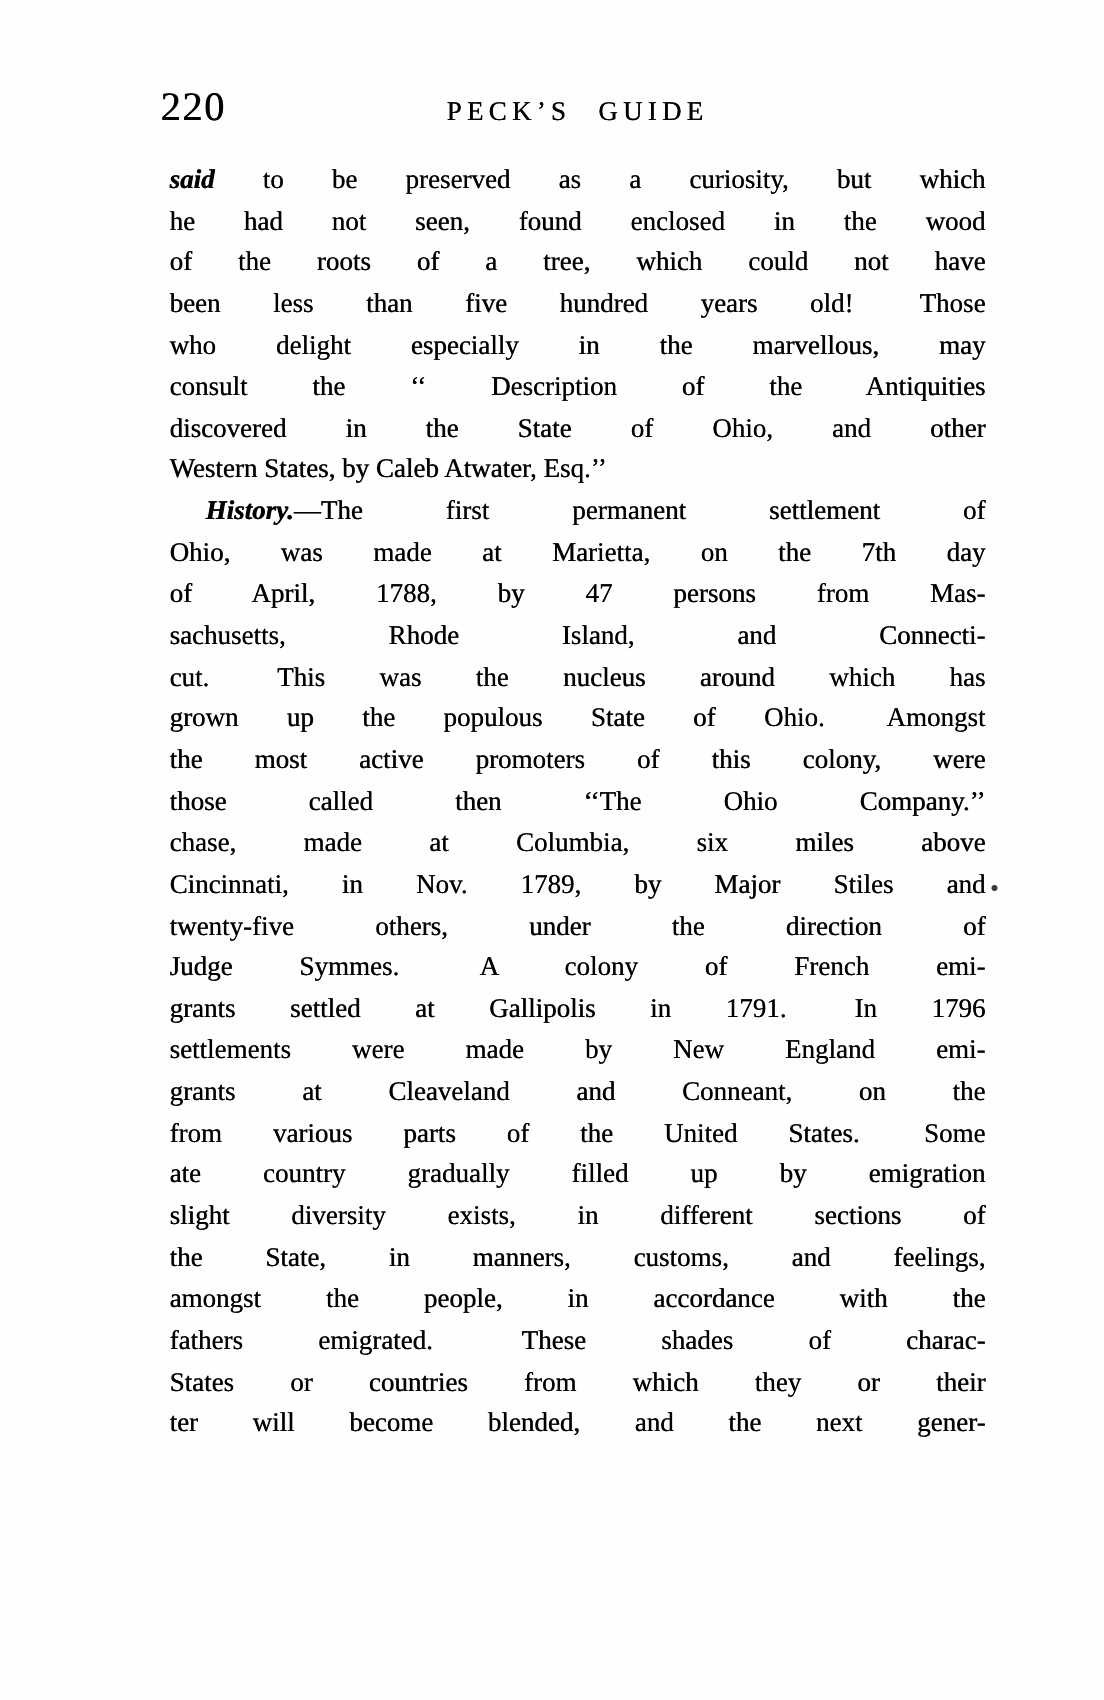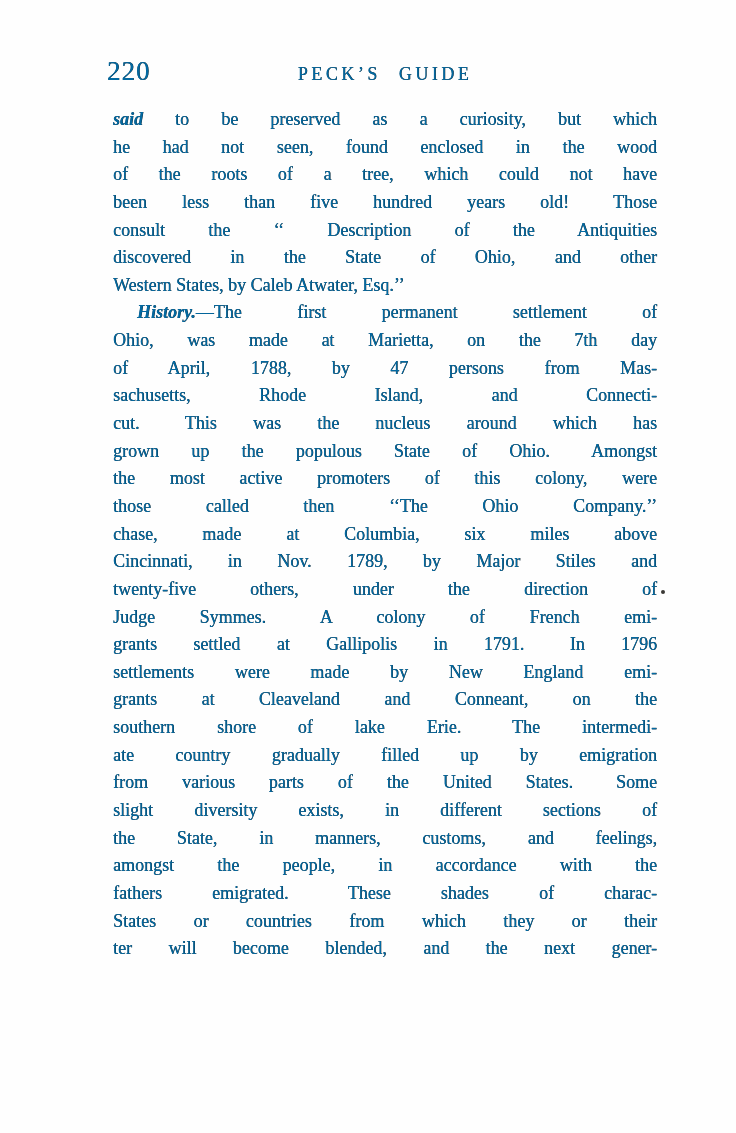--- a/index.html
+++ b/index.html
@@ -7,21 +7,21 @@
     padding: 0;
     background: #ffffff;
   }
   .page {
     position: relative;
     width: 736px;
     height: 1133px;
     background: #fefefe;
     overflow: hidden;
     font-family: "Liberation Serif", "DejaVu Serif", serif;
-    color: #0369a1;
+    color: #000000;
     text-shadow: 0.25px 0.25px 0 #171513;
   }
   .pagenum {
     position: absolute;
     left: 107px;
     top: 56px;
     font-size: 27px;
     letter-spacing: 1px;
   }
   .running-title {
@@ -76,41 +76,41 @@
 
   <div class="pagenum">220</div>
 
   <div class="running-title">PECK’S GUIDE</div>
 
   <div class="text-block">
       <div class="line"><span class="it">said</span><span> to be preserved as a curiosity, but which</span></div>
       <div class="line"><span>he had not seen, found enclosed in the wood</span></div>
       <div class="line"><span>of the roots of a tree, which could not have</span></div>
       <div class="line"><span>been less than five hundred years old!  Those</span></div>
+      <div class="line"><span>who delight especially in the marvellous, may</span></div>
       <div class="line"><span>consult the ‘‘ Description of the Antiquities</span></div>
       <div class="line"><span>discovered in the State of Ohio, and other</span></div>
       <div class="line no-just"><span>Western States, by Caleb Atwater, Esq.’’</span></div>
       <div class="line indent"><span class="it">History.</span><span>—The first permanent settlement of</span></div>
       <div class="line"><span>Ohio, was made at Marietta, on the 7th day</span></div>
       <div class="line"><span>of April, 1788, by 47 persons from Mas-</span></div>
       <div class="line"><span>sachusetts, Rhode Island, and Connecti-</span></div>
       <div class="line"><span>cut.  This was the nucleus around which has</span></div>
       <div class="line"><span>grown up the populous State of Ohio.  Amongst</span></div>
       <div class="line"><span>the most active promoters of this colony, were</span></div>
       <div class="line"><span>those called then ‘‘The Ohio Company.’’</span></div>
       <div class="line"><span>chase, made at Columbia, six miles above</span></div>
       <div class="line"><span>Cincinnati, in Nov. 1789, by Major Stiles and</span></div>
       <div class="line"><span>twenty-five others, under the direction of</span></div>
       <div class="line"><span>Judge Symmes.  A colony of French emi-</span></div>
       <div class="line"><span>grants settled at Gallipolis in 1791.  In 1796</span></div>
       <div class="line"><span>settlements were made by New England emi-</span></div>
       <div class="line"><span>grants at Cleaveland and Conneant, on the</span></div>
-      <div class="line"><span>southern shore of lake Erie.  The intermedi-</span></div>
+      <div class="line"><span>from various parts of the United States.  Some</span></div>
       <div class="line"><span>ate country gradually filled up by emigration</span></div>
-      <div class="line"><span>from various parts of the United States.  Some</span></div>
       <div class="line"><span>slight diversity exists, in different sections of</span></div>
       <div class="line"><span>the State, in manners, customs, and feelings,</span></div>
       <div class="line"><span>amongst the people, in accordance with the</span></div>
       <div class="line"><span>fathers emigrated.  These shades of charac-</span></div>
       <div class="line"><span>States or countries from which they or their</span></div>
       <div class="line"><span>ter will become blended, and the next gener-</span></div>
     </div>
 
   <div class="speck"></div>
 

